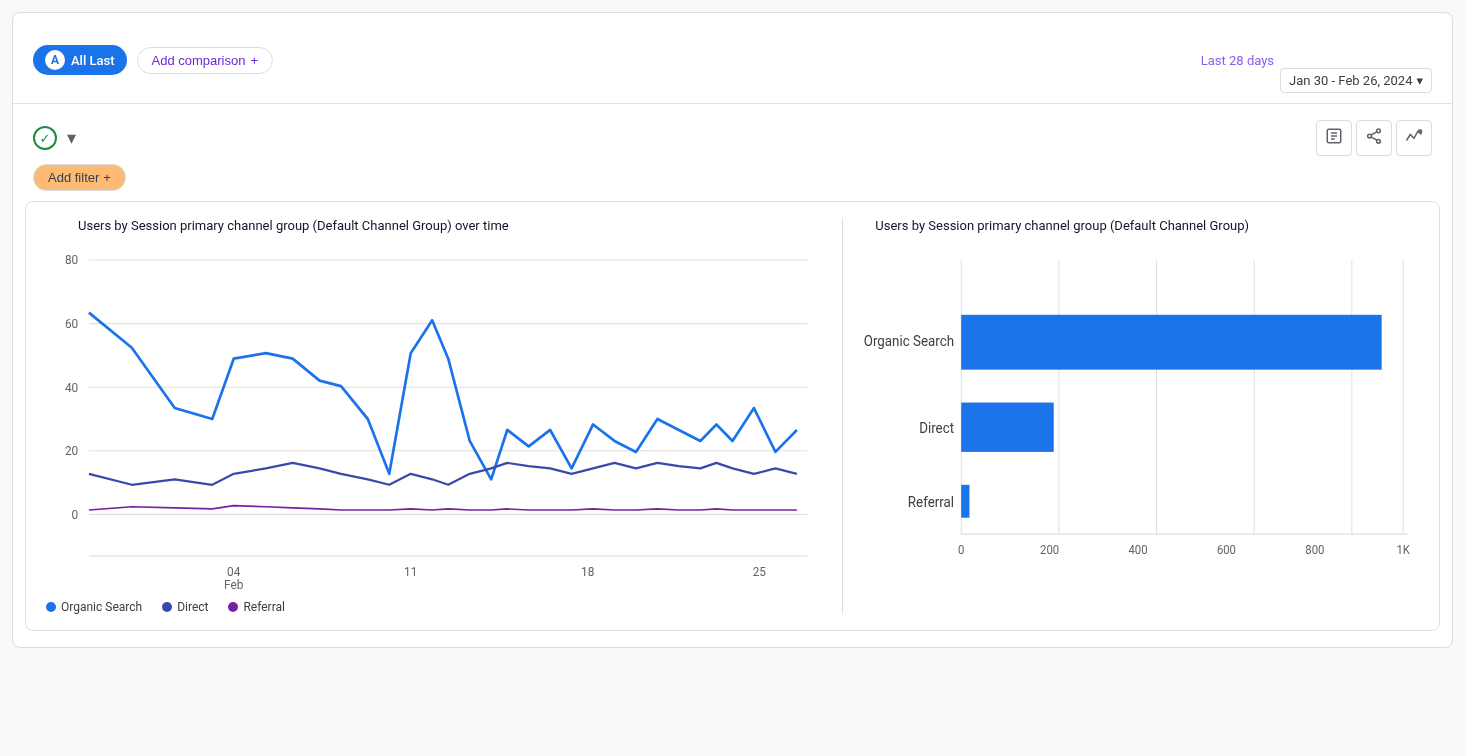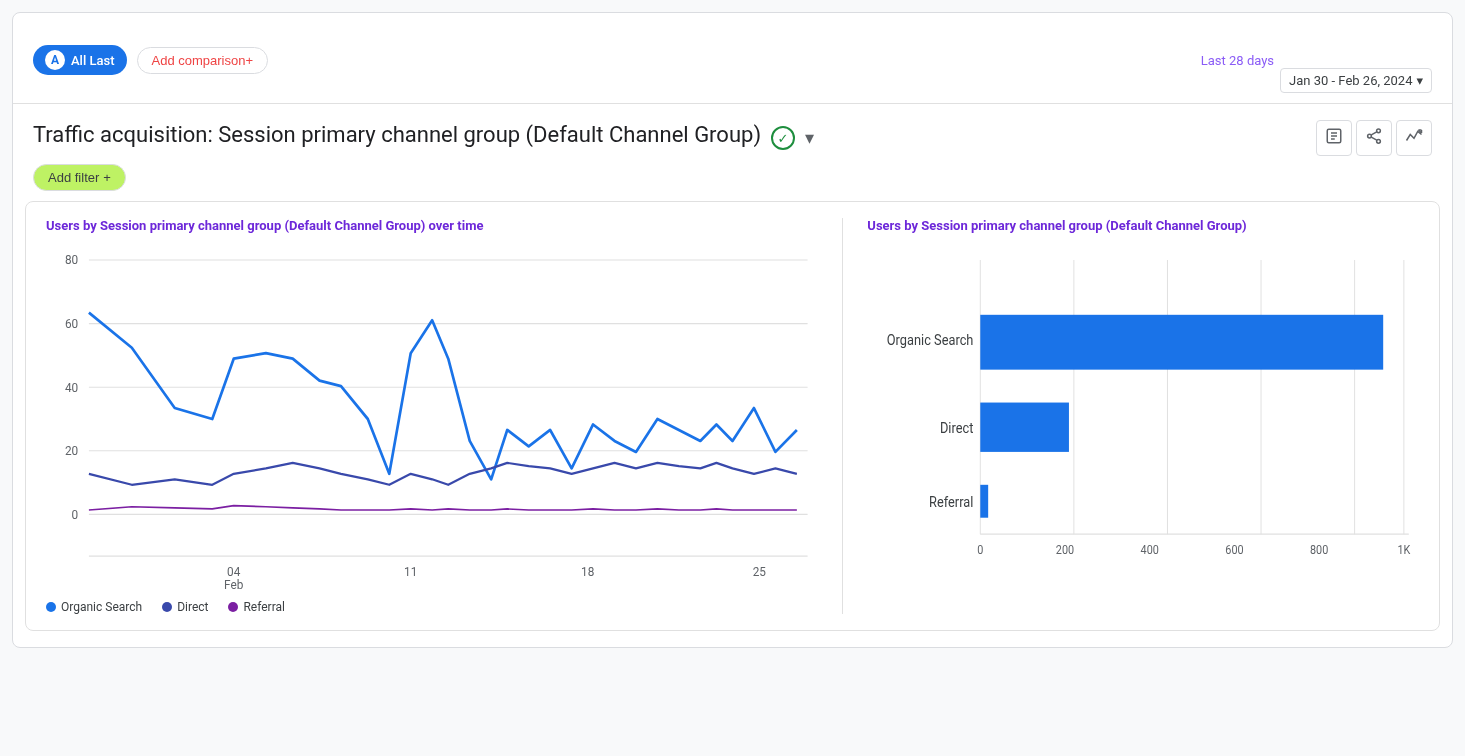--- a/index.html
+++ b/index.html
@@ -51,25 +51,26 @@
       color: #1a73e8;
       display: flex;
       align-items: center;
       justify-content: center;
       font-size: 12px;
       font-weight: bold;
     }
     .add-comparison-btn {
       display: flex;
       align-items: center;
+      gap: 5px;
       border: 1px solid #dadce0;
       border-radius: 20px;
       padding: 5px 14px;
       font-size: 13px;
-      color: #ef4444;
+      color: #6d28d9;
       background: #fff;
       cursor: pointer;
     }
     .header-right {
       display: flex;
       align-items: center;
       gap: 6px;
       color: #3c4043;
       font-size: 13px;
     }
@@ -140,47 +141,47 @@
     }
     .add-filter-btn {
       display: flex;
       align-items: center;
       gap: 4px;
       border: 1px solid #dadce0;
       border-radius: 20px;
       padding: 5px 14px;
       font-size: 13px;
       color: #3c4043;
-      background: #bef264;
+      background: #fdba74;
       cursor: pointer;
       text-align: right;
     }
     
     .charts-section {
       display: flex;
       gap: 0;
       padding: 16px 20px;
       border: 1px solid #e0e0e0;
       margin: 0 12px 16px 12px;
       border-radius: 8px;
     }
     .line-chart-area {
       flex: 0 0 58%;
       padding-right: 24px;
     }
     .bar-chart-area {
       flex: 0 0 42%;
       border-left: 1px solid #e0e0e0;
-      padding-left: 24px;
     }
     .chart-title {
       font-size: 13px;
-      color: #6d28d9;
+      color: #0f172a;
       margin-bottom: 16px;
-      font-weight: 700;
+      font-weight: 400;
+      margin-left: 32px;
     }
     
     .line-chart-svg {
       width: 100%;
       height: 340px;
     }
     
     .legend {
       display: flex;
       gap: 20px;
@@ -225,21 +226,20 @@
       <div class="date-range-dropdown">
         <span>Jan 30 - Feb 26, 2024</span>
         <span>▾</span>
       </div>
     </div>
   </div>
 
   <div class="title-area">
     <div class="title-row">
       <div style="display:flex;align-items:center;gap:10px;">
-        <h1 class="report-title">Traffic acquisition: Session primary channel group (Default Channel Group)</h1>
         <div class="check-icon">
           <span>✓</span>
         </div>
         <button class="title-dropdown-btn">▾</button>
       </div>
       <div class="title-icons">
         <button class="icon-btn">
           <span>
             <svg width="18" height="18" viewBox="0 0 24 24" fill="none" stroke="#5f6368" stroke-width="2">
               <rect x="3" y="3" width="18" height="18" rx="2" stroke="#5f6368" fill="none"></rect>

